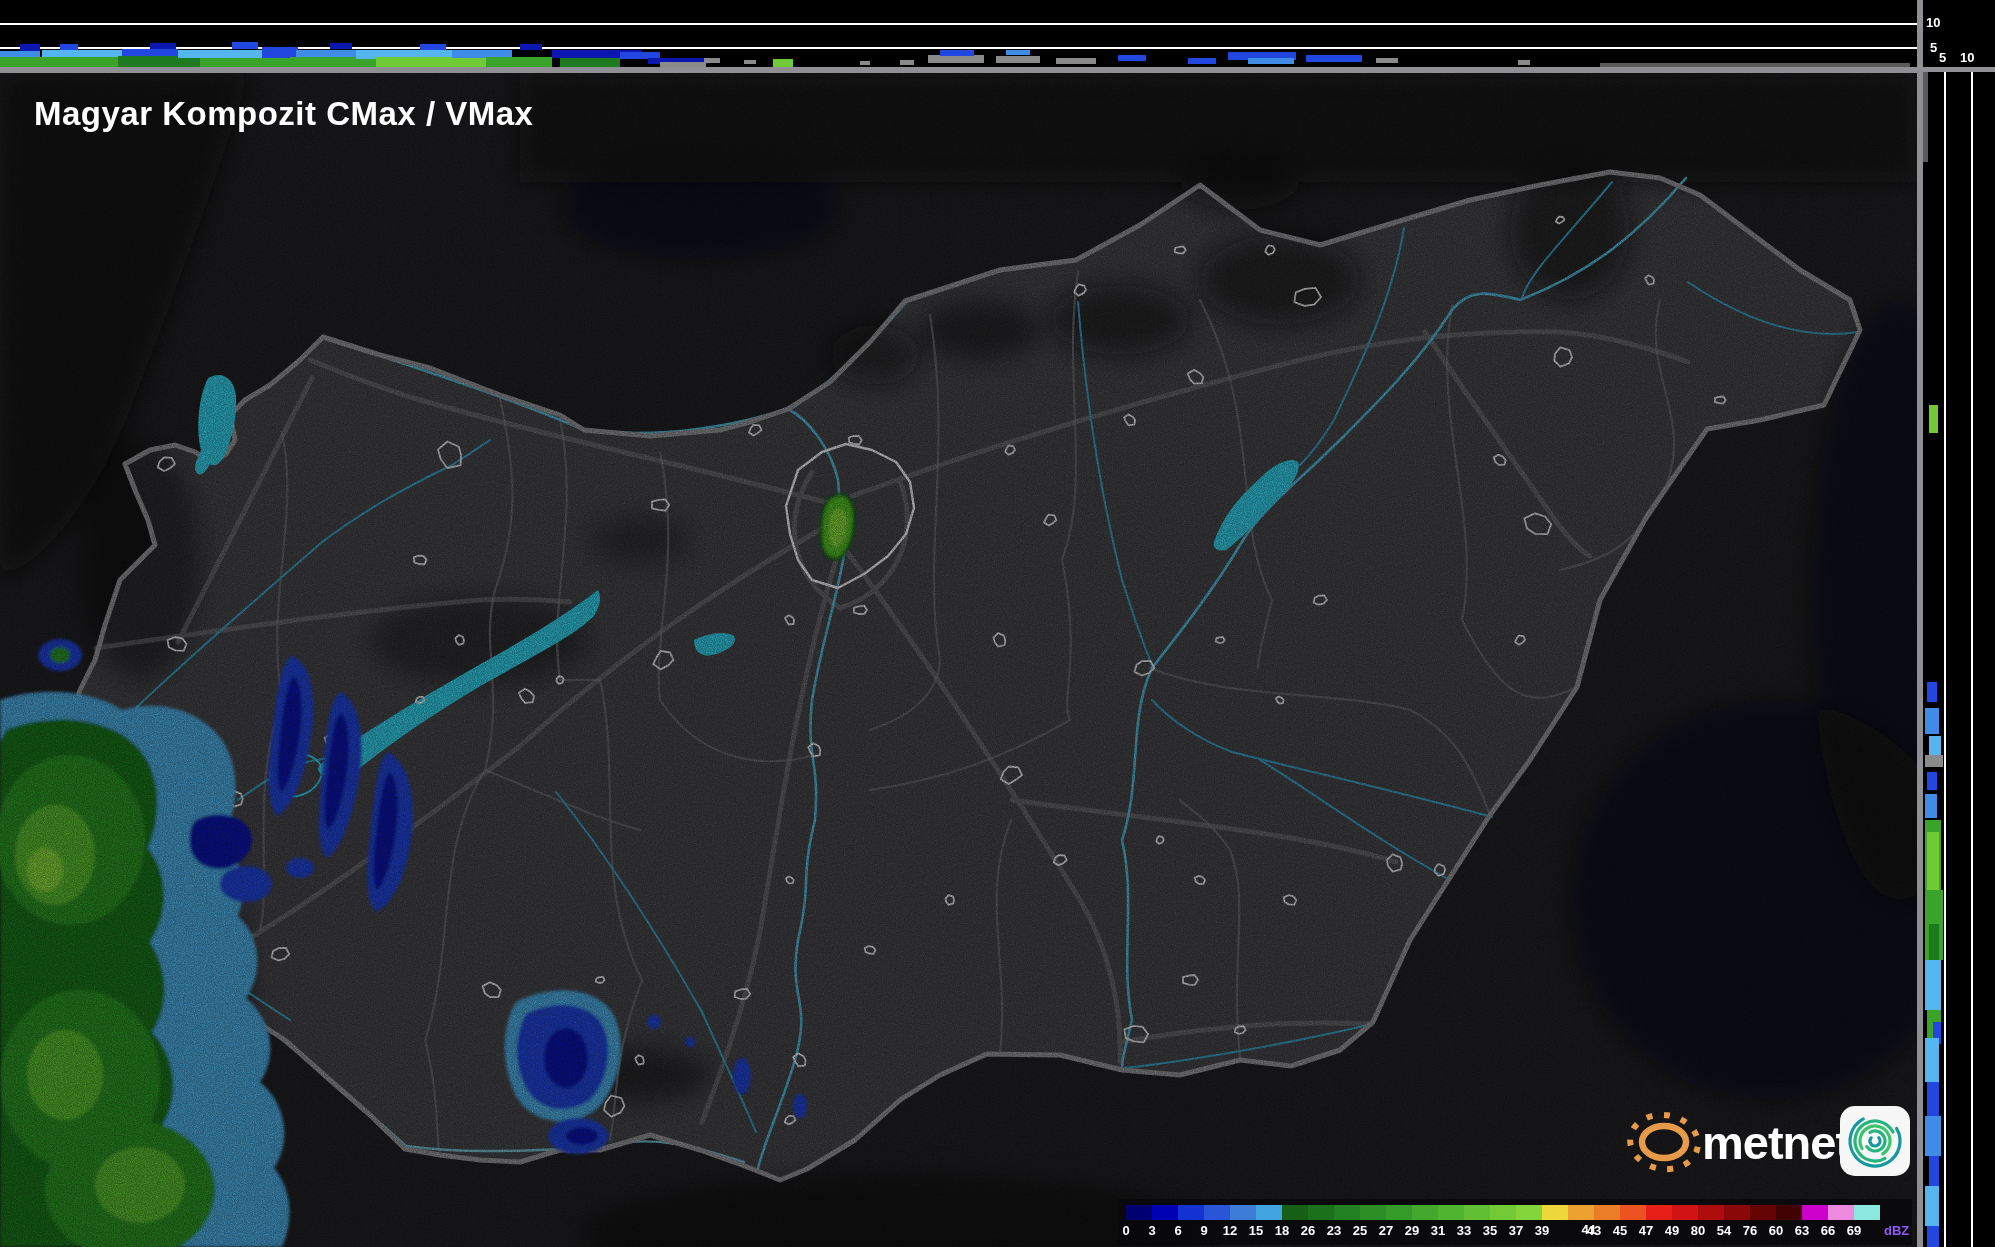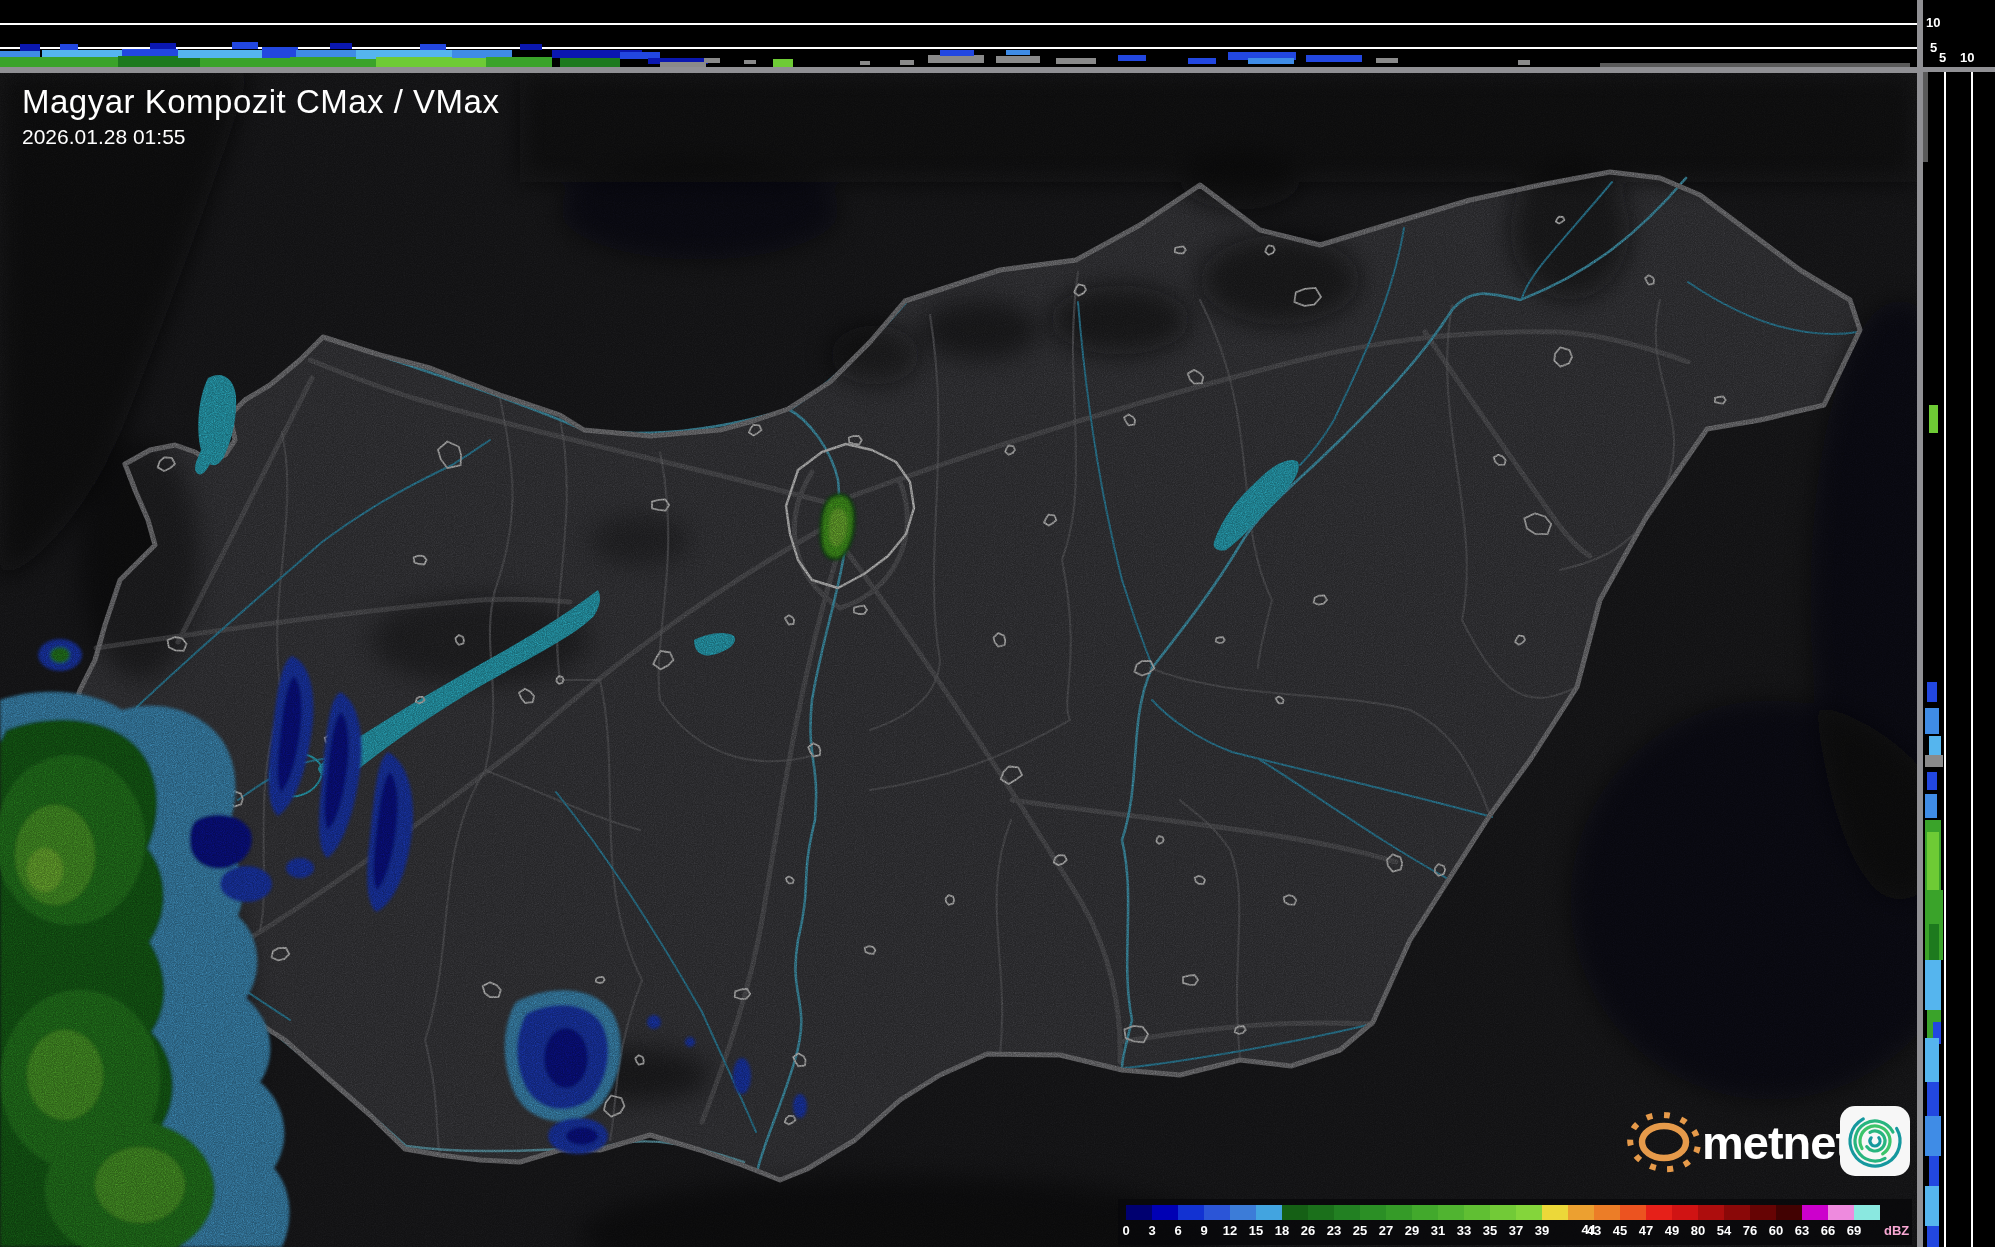--- a/index.html
+++ b/index.html
@@ -13,30 +13,30 @@
   .seg{position:absolute;}
   
   #hbar{position:absolute;left:0;top:67px;width:1995px;height:6px;background:#909094;}
   #vbar{position:absolute;left:1917px;top:0;width:6px;height:1247px;background:#909094;}
   
   .axlab{position:absolute;color:#fff;font-size:13px;font-weight:bold;line-height:13px;}
   
   #map-wrap{position:absolute;left:0;top:72px;width:1917px;height:1175px;}
   
   #title-block{position:absolute;left:22px;top:84px;color:#fff;}
-  #title-block h1{margin:0;font-size:33px;font-weight:normal;line-height:36px;letter-spacing:.5px;}
+  #title-block h1{margin:12px;font-size:33px;font-weight:bold;line-height:36px;letter-spacing:.5px;}
   #title-block .ts{margin-top:5px;font-size:21px;font-weight:normal;}
   
   #colorbar{position:absolute;left:1118px;top:1199px;width:794px;height:46px;
             background:rgba(8,8,10,.85);}
   #cb-cells{position:absolute;left:8px;top:6px;height:15px;display:flex;}
   .cb-cell{width:26px;height:15px;}
   .cb-tick{position:absolute;top:24px;color:#fff;font-size:13px;font-weight:bold;
            transform:translateX(-50%);white-space:nowrap;}
-  #cb-unit{position:absolute;top:24px;color:#f9a8d4;font-size:13px;font-weight:bold;}
+  #cb-unit{position:absolute;top:24px;color:#8b5cf6;font-size:13px;font-weight:bold;}
   
   #logo{position:absolute;left:1626px;top:1100px;width:292px;height:86px;}
 </style>
 </head>
 <body>
 
 <div id="app">
 
   <div id="map-wrap">
     <svg width="1917" height="1175" viewBox="0 72 1917 1175">
@@ -260,21 +260,20 @@
         <path fill="#56c426" stroke="#17641a" stroke-width="3" d="M830,498 C842,490 852,496 854,512 C856,532 850,550 840,558 C830,562 822,554 821,540 C820,522 822,506 830,498 Z"></path>
         <path fill="#8ade3c" d="M834,510 C840,506 846,510 847,520 C848,532 844,542 838,546 C833,548 829,542 829,534 C829,522 830,514 834,510 Z"></path>
       </g>
 
       <rect x="0" y="72" width="1917" height="1175" filter="url(#noise)" opacity=".5"></rect>
     </svg>
   </div>
 
   <div id="title-block">
     <h1>Magyar Kompozit CMax / VMax</h1>
-    <div class="ts">2026.01.28 01:55</div>
   </div>
 
   <div id="top-strip">
     <div class="hline" style="top:23px"></div>
     <div class="hline" style="top:47px"></div>
     <div id="top-echoes">
         <div class="seg" style="left: 0px; top: 57px; width: 118px; height: 10px; background: rgb(58, 163, 42);"></div>
         <div class="seg" style="left: 0px; top: 51px; width: 40px; height: 6px; background: rgb(63, 140, 230);"></div>
         <div class="seg" style="left: 20px; top: 44px; width: 20px; height: 7px; background: rgb(10, 23, 176);"></div>
         <div class="seg" style="left: 42px; top: 50px; width: 80px; height: 7px; background: rgb(85, 181, 238);"></div>

